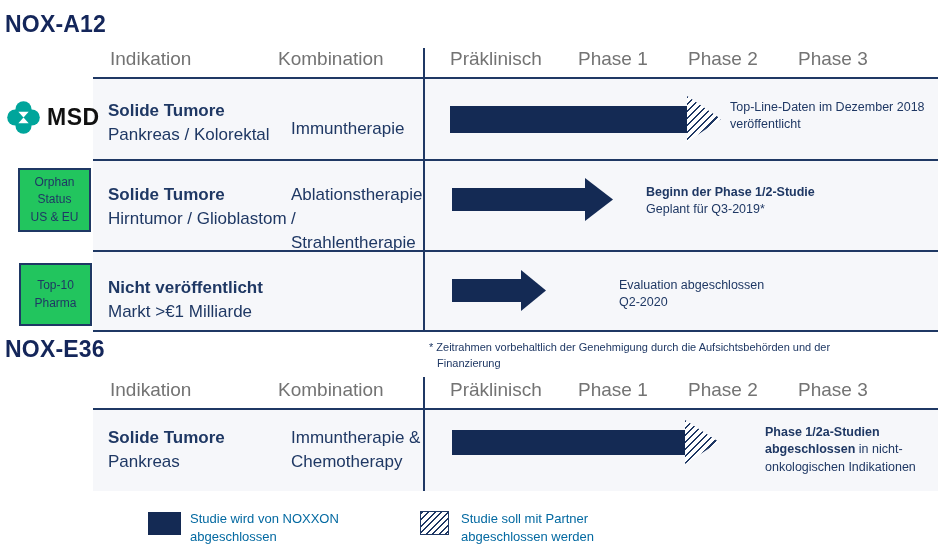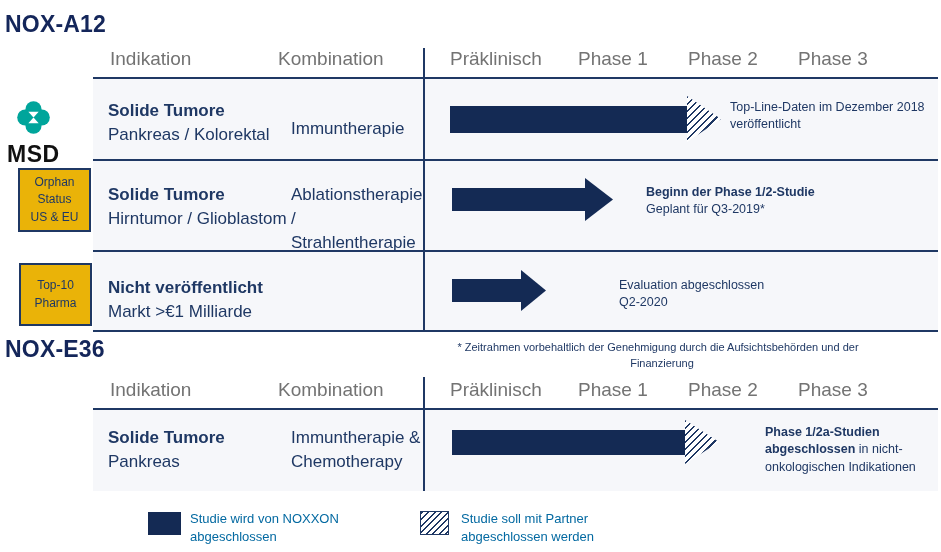--- a/index.html
+++ b/index.html
@@ -9,21 +9,21 @@
   }
   .abs{position:absolute;}
   .title{font-size:23px;font-weight:bold;color:#14265A;letter-spacing:0.2px;}
   .hdr{font-size:19px;color:#737373;}
   .hline{position:absolute;left:93px;width:845px;height:2px;background:#1F3864;}
   .vline{position:absolute;left:423px;width:2px;background:#1F3864;}
   .rowbg{position:absolute;left:93px;width:845px;background:#F6F7FA;}
   .cell{font-size:17px;line-height:1.42;}
   .cell .b{font-weight:bold;display:block;}
   .badge{
-    border:2px solid #1F3864;background:#eab308;display:flex;align-items:center;justify-content:center;
+    border:2px solid #1F3864;background:#22c55e;display:flex;align-items:center;justify-content:center;
     text-align:center;font-size:12px;line-height:1.45;white-space:pre-line;color:#1F3864;
   }
   .arrow{position:absolute;display:flex;align-items:center;}
   .bar{background:#142A54;}
   .head-solid{background:#142A54;clip-path:polygon(0 0,100% 50%,0 100%);}
   .head-hatch{
     clip-path:polygon(0 0,100% 50%,0 100%);
     background:repeating-linear-gradient(135deg,#1F3864 0px,#1F3864 1.8px,#ffffff 1.8px,#ffffff 5px);
   }
   .note{position:absolute;font-size:12.5px;line-height:1.38;color:#1F3864;}
@@ -60,21 +60,21 @@
   <div class="rowbg" style="top:410px;height:81px;"></div>
 
   <div class="hline" style="top:77px;"></div>
   <div class="hline" style="top:159px;"></div>
   <div class="hline" style="top:250px;"></div>
   <div class="hline" style="top:330px;"></div>
   <div class="hline" style="top:408px;"></div>
   <div class="vline" style="top:48px;height:284px;"></div>
   <div class="vline" style="top:377px;height:114px;"></div>
 
-  <div class="msd" style="left:7px;top:101px;flex-direction:column;">
+  <div class="msd" style="left:7px;top:101px;">
     <span style="display:inline-block;width:33px;height:33px;">
       <svg width="33" height="33" viewBox="0 0 32 32">
         <circle cx="16" cy="8" r="7.8" fill="#00A59B"></circle>
         <circle cx="8" cy="16" r="7.8" fill="#00A59B"></circle>
         <circle cx="24" cy="16" r="7.8" fill="#00A59B"></circle>
         <circle cx="16" cy="24" r="7.8" fill="#00A59B"></circle>
         <polygon points="16,9 23,16 16,23 9,16" fill="#00A59B"></polygon>
         <path d="M11 10.5 h10 l-5 5.5 z" fill="#ffffff"></path>
         <path d="M11 21.5 h10 l-5 -5.5 z" fill="#ffffff"></path>
       </svg>
@@ -131,21 +131,21 @@
     <div class="bar" style="width:69px;height:23px;"></div>
     <div class="head-solid" style="width:25px;height:41px;"></div>
   </div>
 
   <div class="note" style="left:619px;top:277px;width:220px;">
     <span class="b blk"></span>
     <span class="blk">Evaluation abgeschlossen</span>
     <span class="blk">Q2-2020</span>
   </div>
 
-  <div class="footnote" style="left:429px;top:340px;width:450px;text-align:center;">* Zeitrahmen vorbehaltlich der Genehmigung durch die Aufsichtsbehörden und der Finanzierung</div>
+  <div class="footnote" style="left:429px;top:340px;width:450px;">* Zeitrahmen vorbehaltlich der Genehmigung durch die Aufsichtsbehörden und der Finanzierung</div>
 
   <div class="abs hdr" style="left:110px;top:379px;">Indikation</div>
   <div class="abs hdr" style="left:278px;top:379px;">Kombination</div>
   <div class="abs hdr" style="left:450px;top:379px;">Präklinisch</div>
   <div class="abs hdr" style="left:578px;top:379px;">Phase 1</div>
   <div class="abs hdr" style="left:688px;top:379px;">Phase 2</div>
   <div class="abs hdr" style="left:798px;top:379px;">Phase 3</div>
 
   <div class="abs cell" style="left:108px;top:426px;width:180px;">
     <span class="b">Solide Tumore</span>

